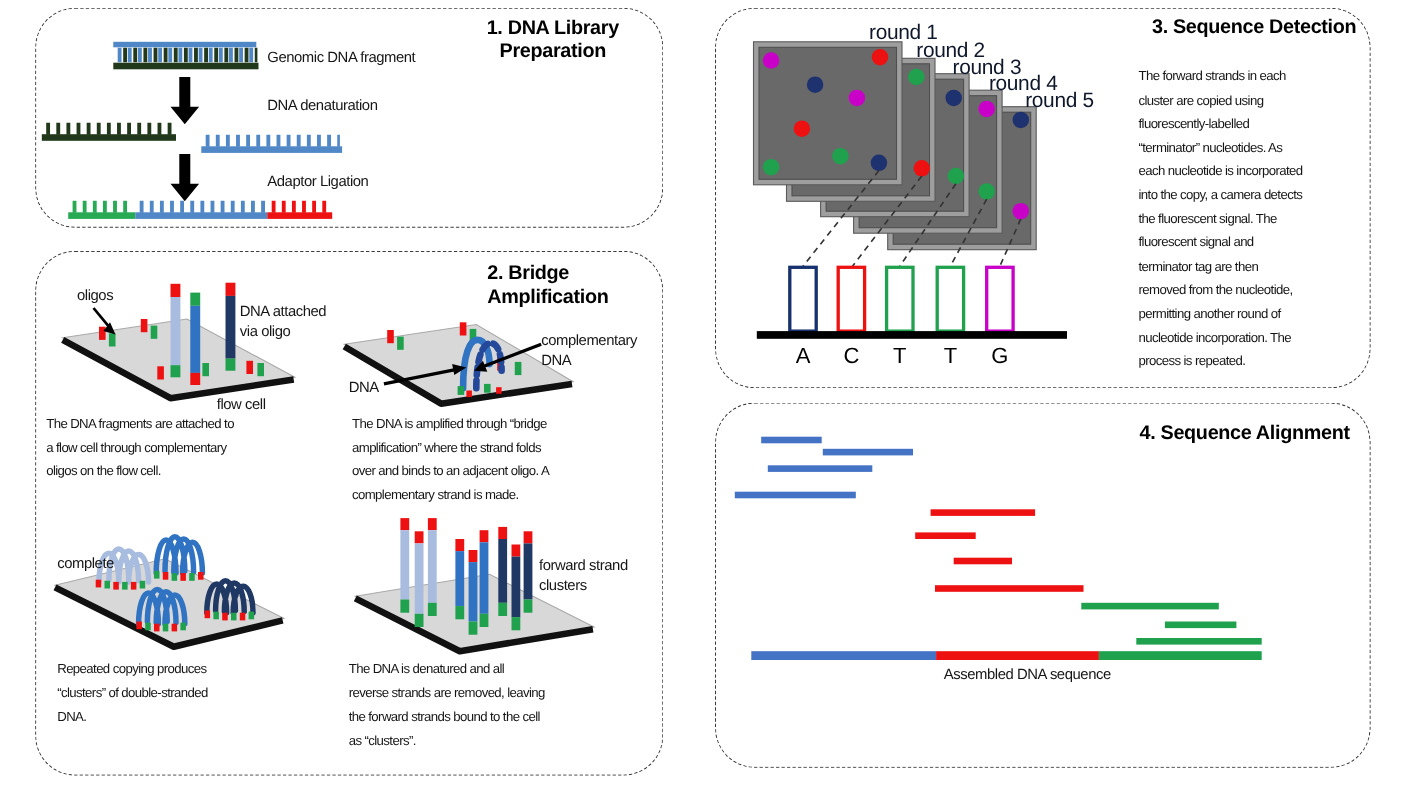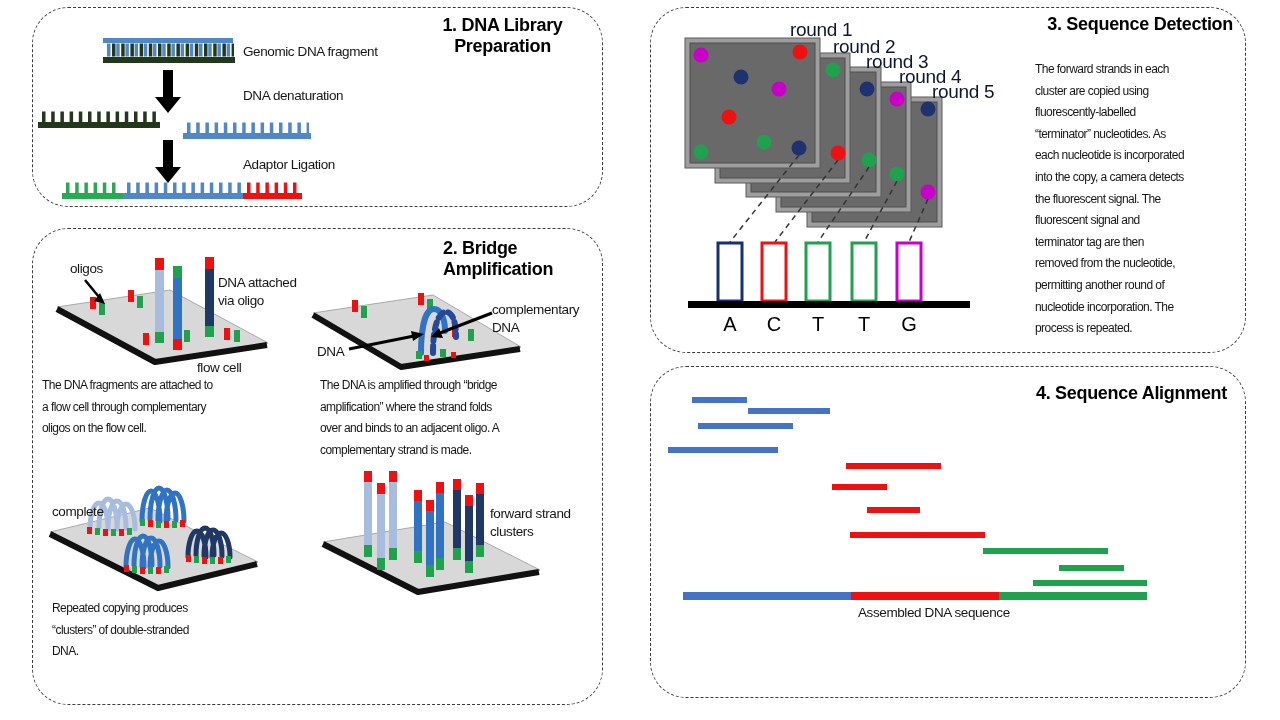--- a/index.html
+++ b/index.html
@@ -271,20 +271,24 @@
   <div class="abs body-txt ml" style="left:42px;top:375px;width:260px;">The DNA fragments are attached to
 a flow cell through complementary
 oligos on the flow cell.</div>
   <div class="abs body-txt ml" style="left:52px;top:598px;width:250px;">Repeated copying produces
 “clusters” of double-stranded
 DNA.</div>
   <div class="abs body-txt ml" style="left:320px;top:375px;width:280px;">The DNA is amplified through “bridge
 amplification” where the strand folds
 over and binds to an adjacent oligo. A
 complementary strand is made.</div>
+  <div class="abs body-txt ml" style="left:317px;top:598px;width:280px;">The DNA is denatured and all
+reverse strands are removed, leaving
+the forward strands bound to the cell
+as “clusters”.</div>
 
   <div class="abs title" style="left:1033px;top:14px;width:200px;text-align:right;">3. Sequence Detection</div>
   <div class="abs round-lbl" style="left:790px;top:19px;">round 1</div>
   <div class="abs round-lbl" style="left:833px;top:36px;">round 2</div>
   <div class="abs round-lbl" style="left:866px;top:51px;">round 3</div>
   <div class="abs round-lbl" style="left:899px;top:66px;">round 4</div>
   <div class="abs round-lbl" style="left:932px;top:81px;">round 5</div>
   <div class="abs body-txt ml" style="left:1035px;top:59px;width:205px;line-height:21.6px;">The forward strands in each
 cluster are copied using
 fluorescently-labelled

